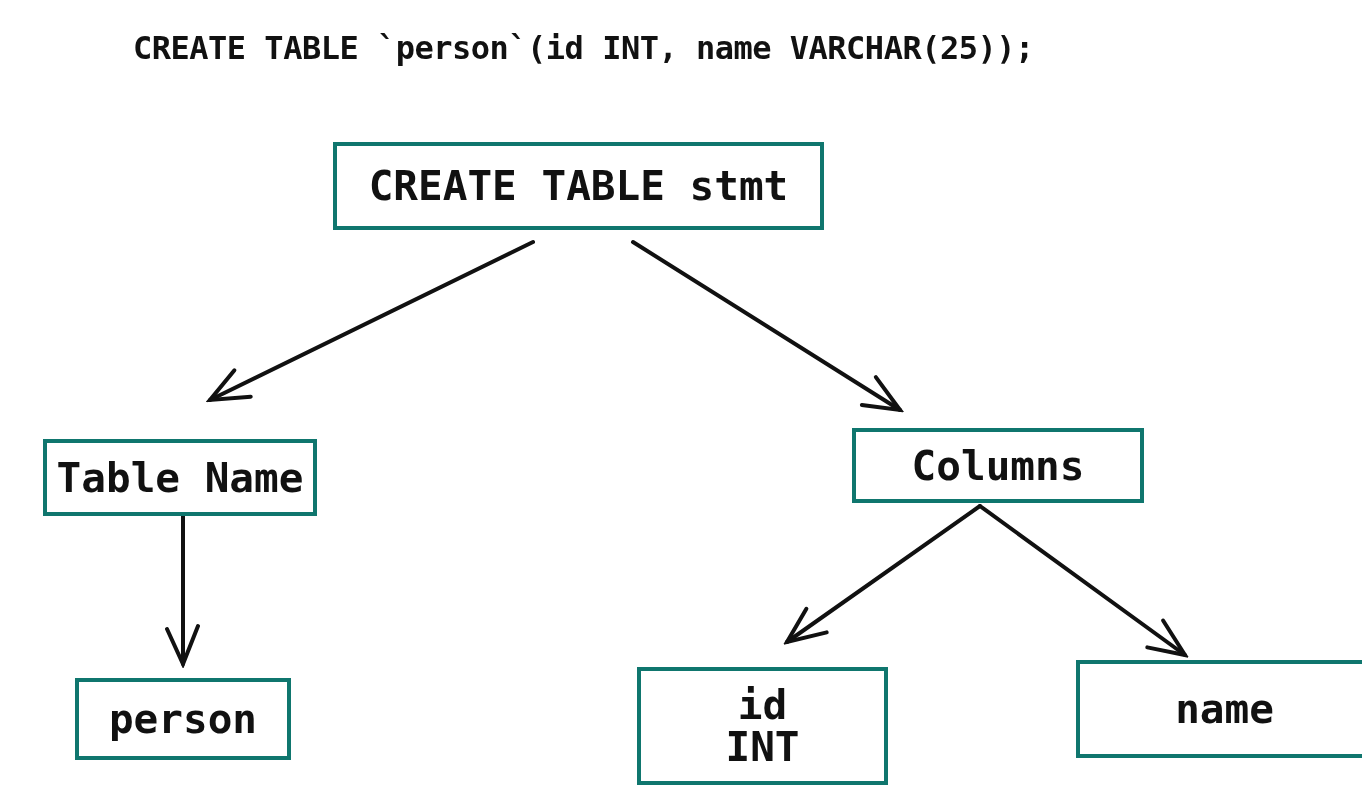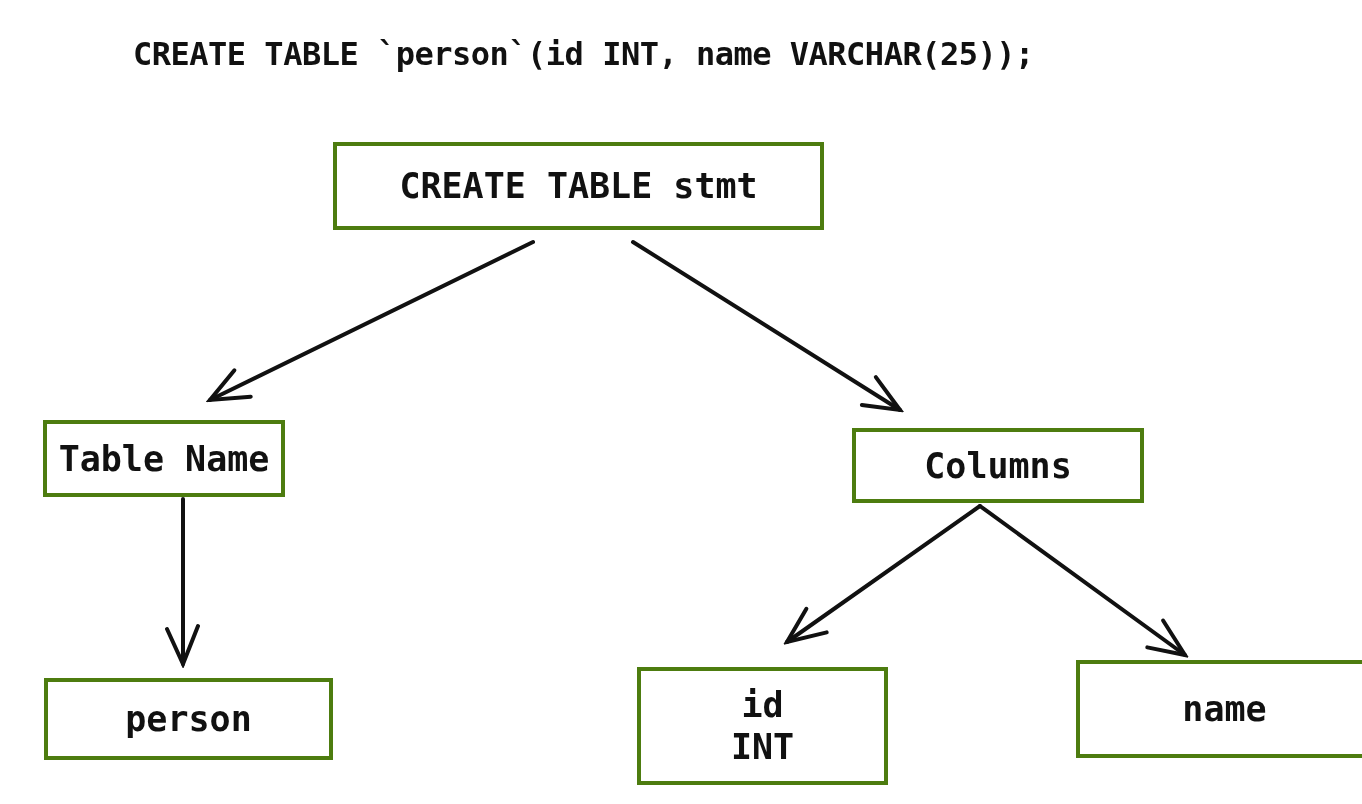--- a/index.html
+++ b/index.html
@@ -12,51 +12,51 @@
     width: 1362px;
     height: 804px;
     background: #ffffff;
     font-family: "DejaVu Sans Mono", "Liberation Mono", monospace;
     color: #111111;
     overflow: hidden;
   }
   .sql-line {
     position: absolute;
     left: 133px;
-    top: 35px;
+    top: 29px;
     font-size: 32px;
     font-weight: bold;
     white-space: pre;
     letter-spacing: -0.5px;
   }
   #edges-svg {
     position: absolute;
     left: 0;
     top: 0;
     width: 1362px;
     height: 804px;
   }
   .node {
     position: absolute;
     box-sizing: border-box;
-    border: 4px solid #4d7c0f;
+    border: 4px solid #0f766e;
     background: #ffffff;
     display: flex;
     flex-direction: column;
     align-items: center;
     justify-content: center;
-    font-size: 35px;
+    font-size: 41px;
     font-weight: bold;
     line-height: 42px;
     text-align: center;
   }
   .node-stmt      { left: 333px;  top: 142px; width: 491px; height: 88px;  }
-  .node-tablename { left: 43px;   top: 420px; width: 242px; height: 77px;  }
+  .node-tablename { left: 43px;   top: 439px; width: 274px; height: 77px;  }
   .node-columns   { left: 852px;  top: 428px; width: 292px; height: 75px;  }
-  .node-person    { left: 44px;   top: 678px; width: 289px; height: 82px;  }
+  .node-person    { left: 75px;   top: 678px; width: 216px; height: 82px;  }
   .node-idcol     { left: 637px;  top: 667px; width: 251px; height: 118px; }
   .node-namecol   { left: 1076px; top: 660px; width: 297px; height: 98px;  }
 </style>
 </head>
 <body>
 
 <div class="canvas">
 
   <div class="sql-line">CREATE TABLE `person`(id INT, name VARCHAR(25));</div>
 

